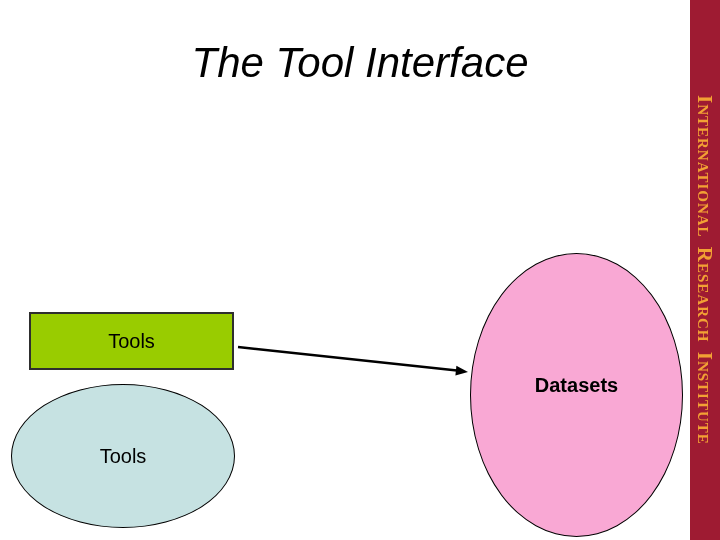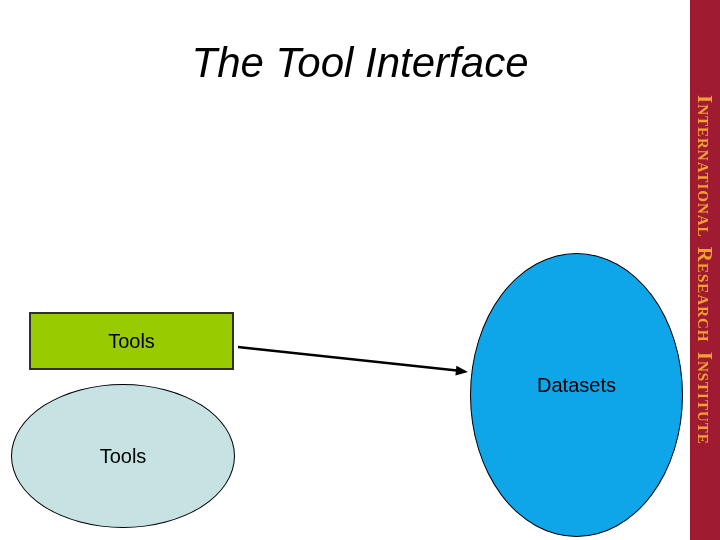--- a/index.html
+++ b/index.html
@@ -59,21 +59,22 @@
     top: 384px;
     width: 224px;
     height: 144px;
     background: #C6E2E2;
   }
   .datasets-ellipse {
     left: 470px;
     top: 253px;
     width: 213px;
     height: 284px;
-    background: #0ea5e9;
+    background: #f9a8d4;
+    font-weight: bold;
   }
   .datasets-ellipse .shape-label {
     transform: translateY(-10px);
   }
   .connector-svg {
     position: absolute;
     left: 0;
     top: 0;
     width: 720px;
     height: 540px;

